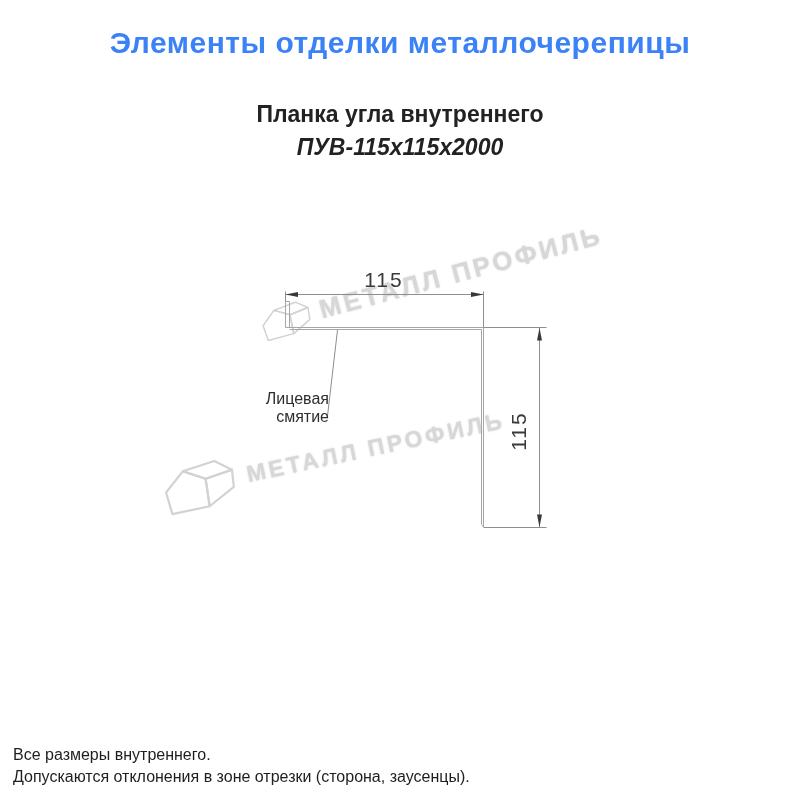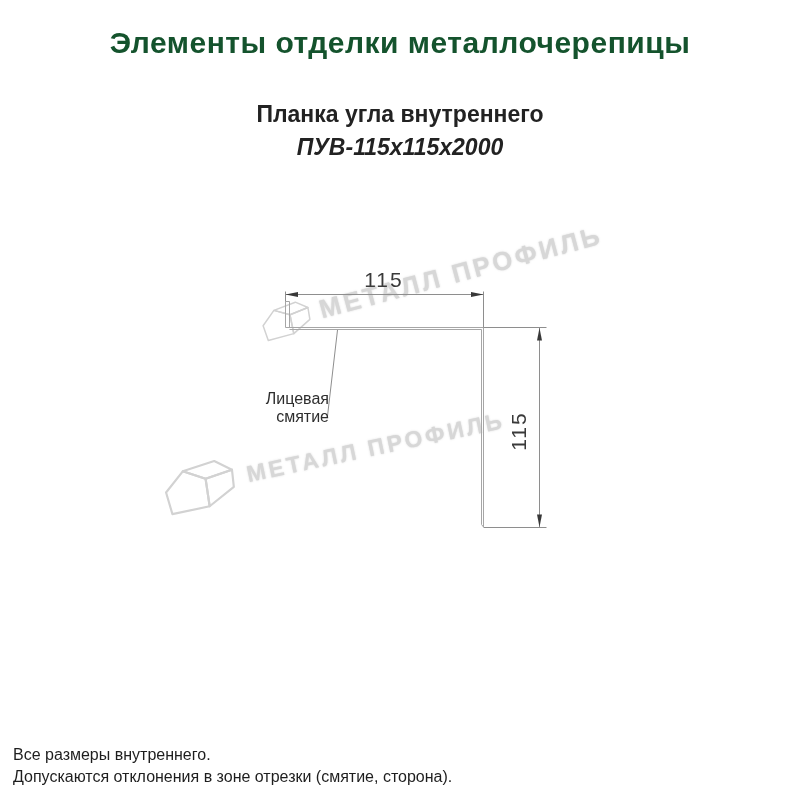--- a/index.html
+++ b/index.html
@@ -5,21 +5,21 @@
   html,body { margin:0; padding:0; }
   body {
     width:800px; height:800px; position:relative; overflow:hidden;
     background:#ffffff;
     font-family:"Liberation Sans", sans-serif;
   }
   .abs { position:absolute; }
 
   .title {
     left:0; top:26px; width:800px; text-align:center;
-    font-size:30px; font-weight:bold; color:#14532d; letter-spacing:0.5px;
+    font-size:30px; font-weight:bold; color:#3b82f6; letter-spacing:0.5px;
   }
   .subtitle {
     left:0; width:800px; text-align:center;
     font-size:23px; font-weight:bold; color:#222222;
   }
   .subtitle.name { top:101px; }
   .subtitle.code { top:134px;font-style:italic; }
 
   
   .watermark {
@@ -112,14 +112,14 @@
 <div class="abs dim-label dim-h">115</div>
 <div class="abs dim-label dim-v">115</div>
 
 <div class="abs face-label">
   <div>Лицевая</div>
   <div>смятие</div>
 </div>
 
 <div class="abs footer">
   <div>Все размеры внутреннего.</div>
-  <div>Допускаются отклонения в зоне отрезки (смятие, сторона).</div>
+  <div>Допускаются отклонения в зоне отрезки (сторона, заусенцы).</div>
 </div>
 
 </body></html>

